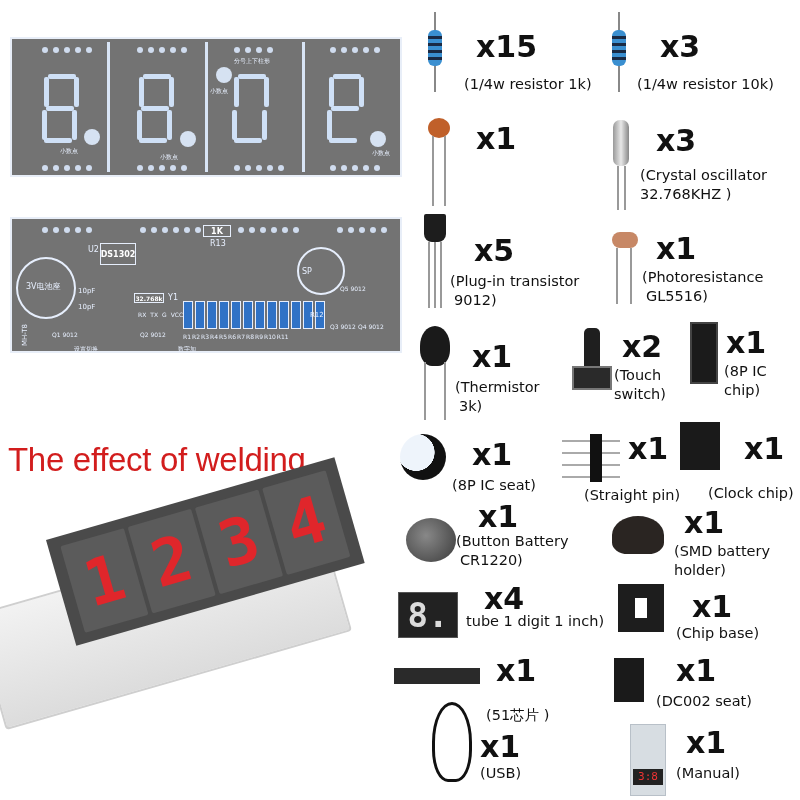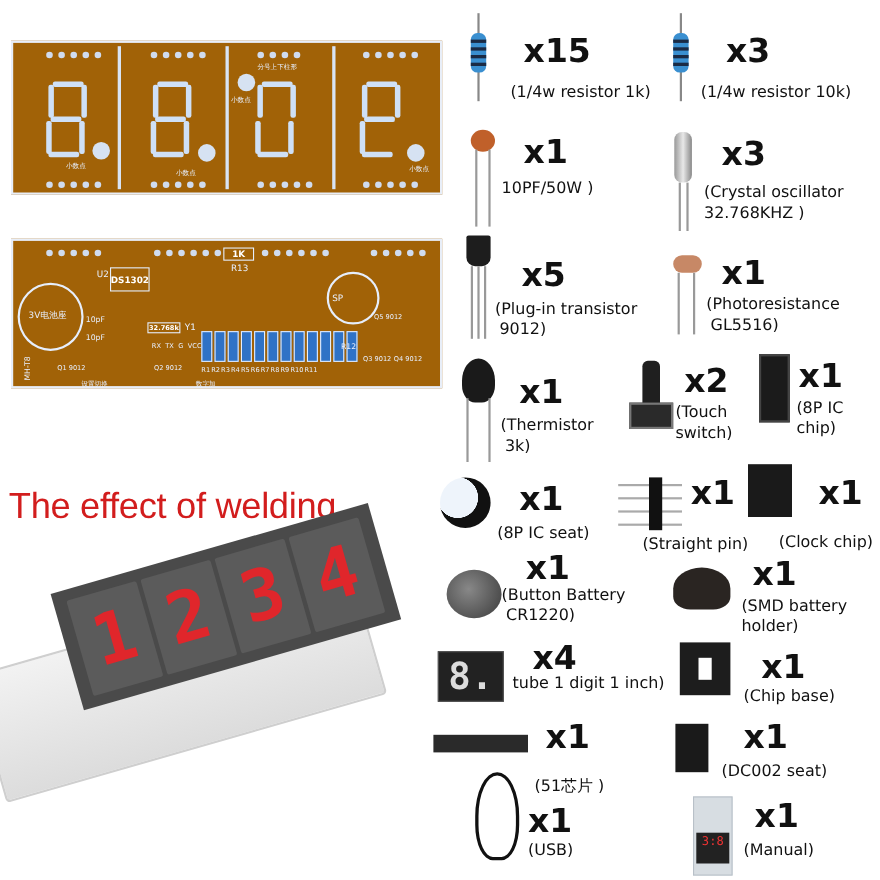--- a/index.html
+++ b/index.html
@@ -2,21 +2,21 @@
 <html><head>
 <meta charset="utf-8">
 <style>
   * { box-sizing: border-box; margin: 0; padding: 0; }
   html, body { width: 800px; height: 800px; background: #ffffff; overflow: hidden; }
   body { position: relative; font-family: "DejaVu Sans", "Liberation Sans", sans-serif; color: #111; }
 
   .abs { position: absolute; }
 
   
-  .pcb { position: absolute; background: #a16207; border: 2px solid #e8eef8; text-align: right; }
+  .pcb { position: absolute; background: #737373; border: 2px solid #e8eef8; text-align: right; }
   .pcb1 { left: 10px; top: 37px; width: 392px; height: 140px; }
   .pcb-seg { position: absolute; top: 3px; bottom: 3px; border-left: 3px solid #d8e4f5; }
   .digit-outline { position: absolute; width: 40px; height: 70px; top: 35px; }
   .seg { position: absolute; background: #cfe0f6; border-radius: 2px; }
   .holes { position: absolute; display: flex; gap: 5px; }
   .hole { width: 6px; height: 6px; border-radius: 50%; background: #d0dcef; }
   .pad { position: absolute; width: 16px; height: 16px; border-radius: 50%; background: #d6e2f2; }
   .silk { position: absolute; color: #e8f0ff; font-size: 6px; white-space: nowrap; }
 
   .pcb2 { left: 10px; top: 217px; width: 392px; height: 136px; }
@@ -61,21 +61,21 @@
   .clock-chip { position: absolute; width: 40px; height: 48px; background: #1a1a1a; }
   .coin { position: absolute; width: 50px; height: 44px; background: radial-gradient(circle at 40% 40%, #888, #3a3a3a); border-radius: 50%; }
   .smd-holder { position: absolute; width: 52px; height: 38px; background: #2a2522; border-radius: 50% 50% 30% 30%; }
   .seg-module { position: absolute; width: 60px; height: 46px; background: #222; border: 1px solid #555; display: flex; align-items: center; justify-content: center; color: #dcdcdc; font-family: "DejaVu Sans Mono", monospace; font-size: 34px; font-weight: bold; }
   .chip-base { position: absolute; width: 46px; height: 48px; background: #1d1d1d; }
   .chip-base::after { content: ""; position: absolute; left: 17px; top: 14px; width: 12px; height: 20px; background: #fff; }
   .dip28 { position: absolute; width: 86px; height: 16px; background: #2a2a2a; }
   .dc-jack { position: absolute; width: 30px; height: 44px; background: #1a1a1a; }
   .usb-cable { position: absolute; width: 40px; height: 80px; border: 3px solid #111; border-radius: 50% 50% 40% 40%; }
   .manual { position: absolute; width: 36px; height: 72px; background: #d7dde2; border: 1px solid #b8c0c8; }
-  .manual .mini { position: absolute; left: 2px; bottom: 10px; width: 30px; height: 28px; background: #222; color: #e33; font-size: 11px; font-family: "DejaVu Sans Mono", monospace; text-align: center; line-height: 16px; }
+  .manual .mini { position: absolute; left: 2px; bottom: 10px; width: 30px; height: 16px; background: #222; color: #e33; font-size: 11px; font-family: "DejaVu Sans Mono", monospace; text-align: center; line-height: 16px; }
 </style>
 </head>
 <body>
 
 <div class="pcb pcb1">
   <div class="pcb-seg" style="left:95px"></div>
   <div class="pcb-seg" style="left:193px"></div>
   <div class="pcb-seg" style="left:290px"></div>
 
   <div class="holes" style="left:30px;top:8px">
@@ -314,21 +314,20 @@
 <div class="qty" style="left:660px;top:32px">x3</div>
 <div class="lbl" style="left:637px;top:75px">
     <span>(1/4w resistor 10k)</span>
   </div>
 
 <div class="cap-disc" style="left:428px;top:118px"></div>
 <div class="lead-v" style="left:432px;top:136px;height:70px"></div>
 <div class="lead-v" style="left:444px;top:136px;height:70px"></div>
 <div class="qty" style="left:476px;top:124px">x1</div>
 <div class="lbl" style="left:452px;top:162px">
-    <span style="padding-left:4px">10PF/50W )</span>
   </div>
 
 <div class="crystal" style="left:613px;top:120px"></div>
 <div class="lead-v" style="left:617px;top:166px;height:44px"></div>
 <div class="lead-v" style="left:624px;top:166px;height:44px"></div>
 <div class="qty" style="left:656px;top:126px">x3</div>
 <div class="lbl" style="left:640px;top:166px">
     <span>(Crystal oscillator</span>
     <span>32.768KHZ )</span>
   </div>

